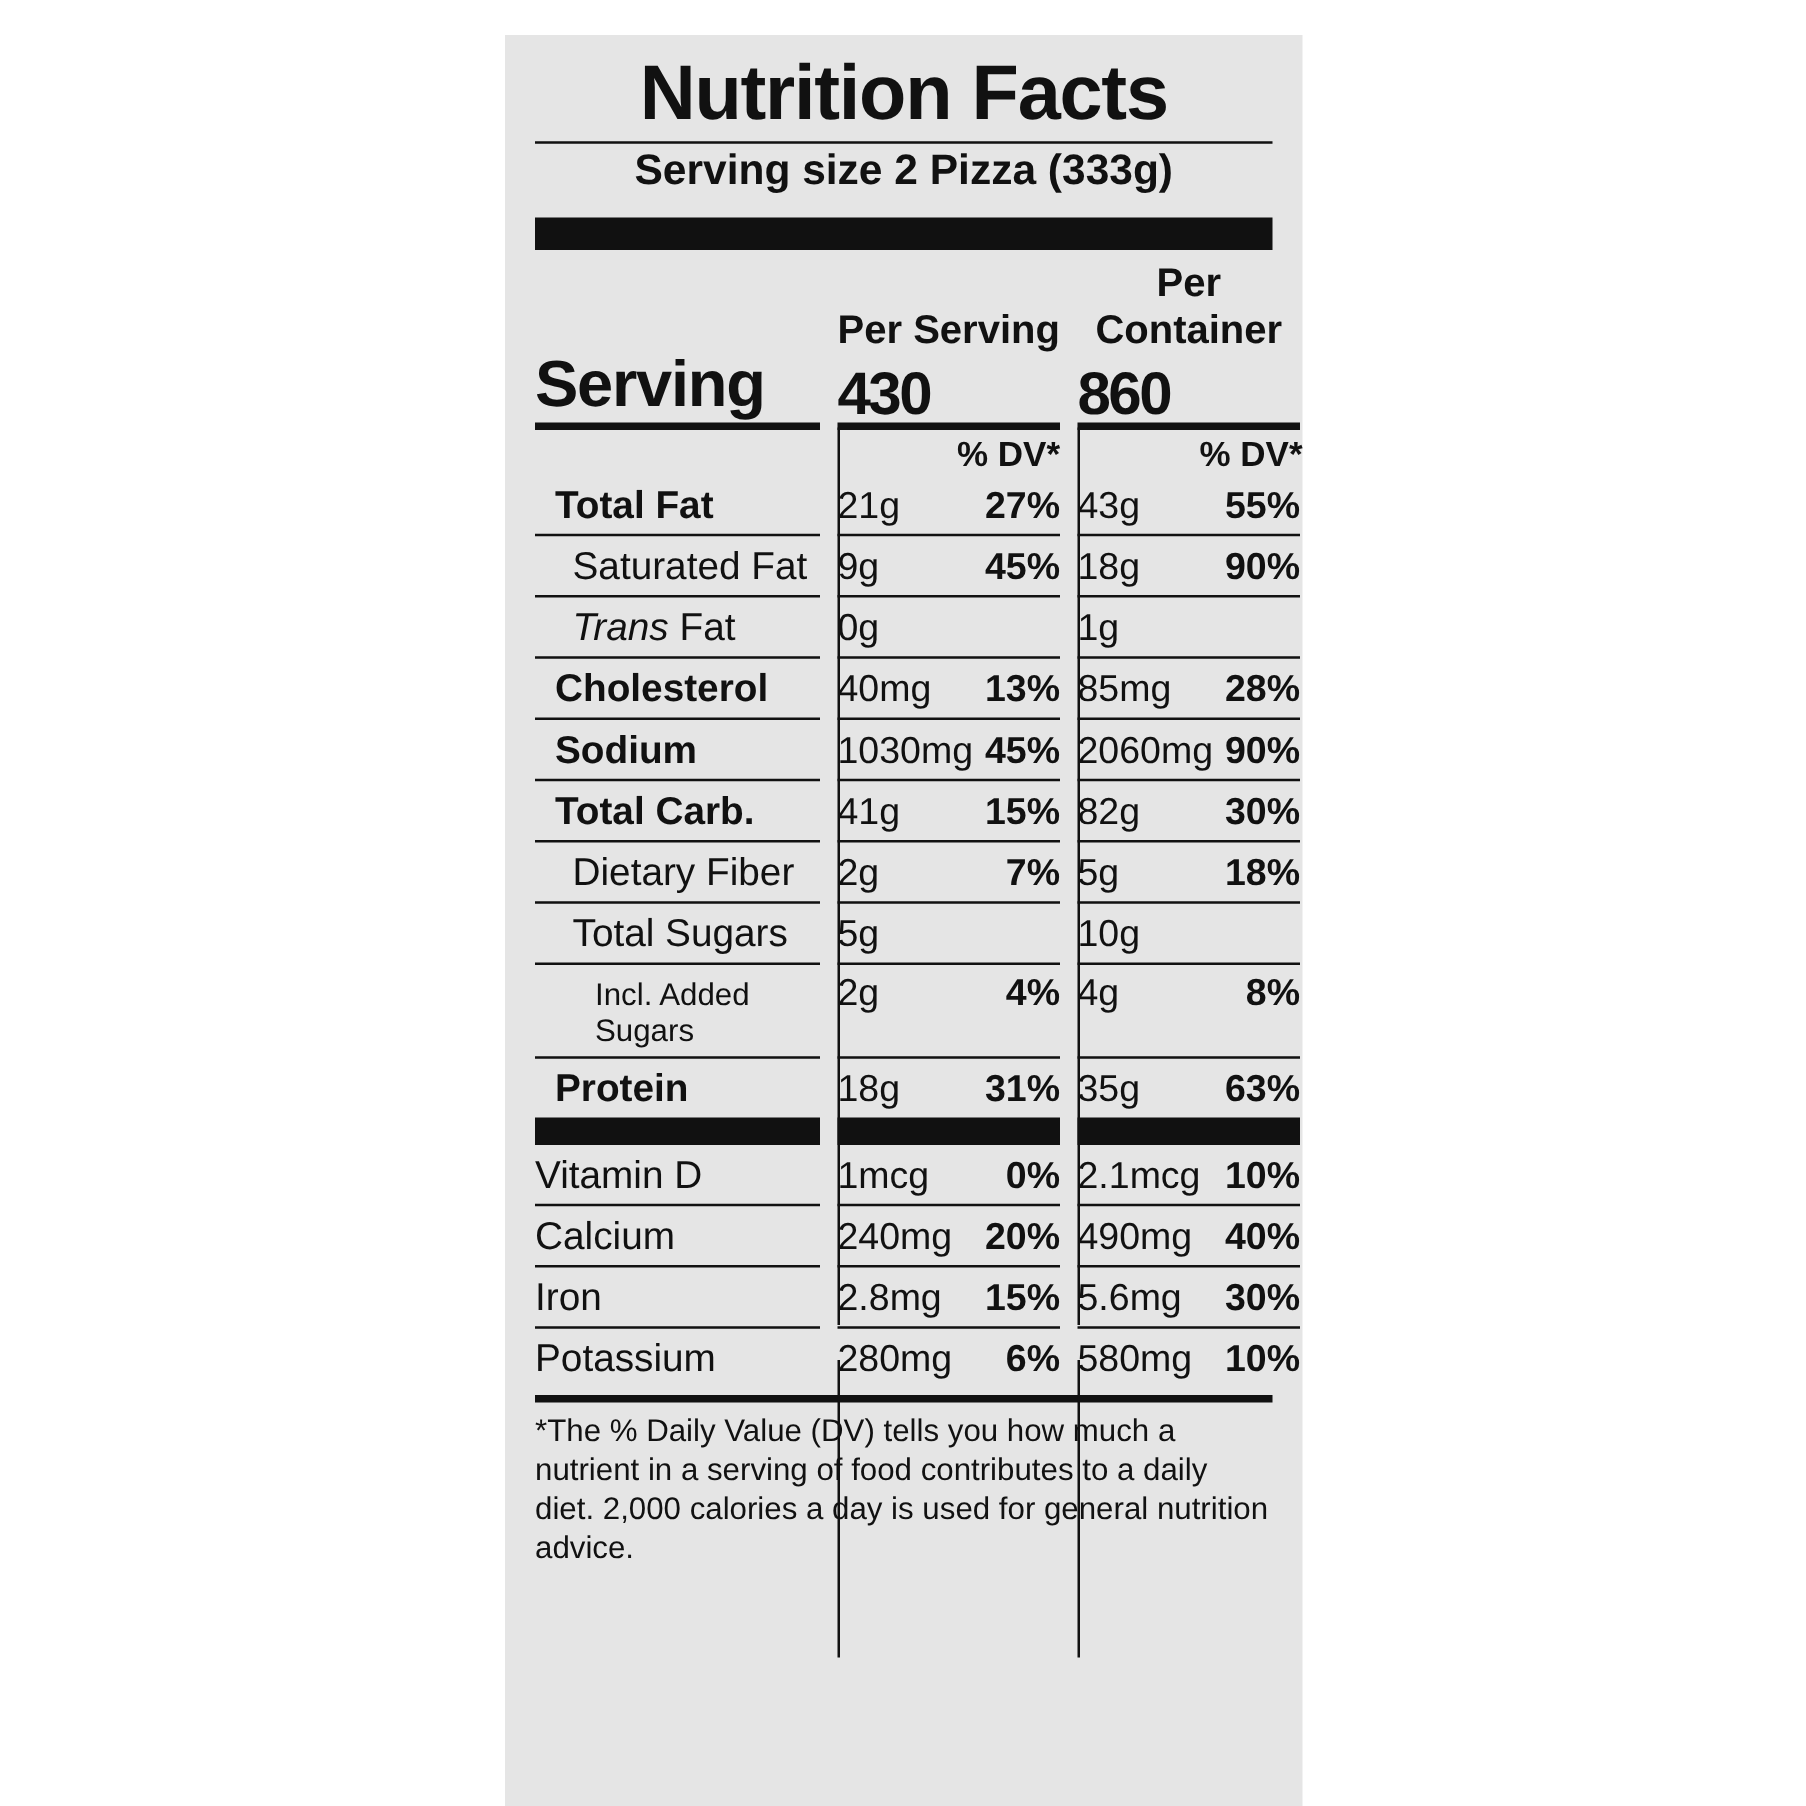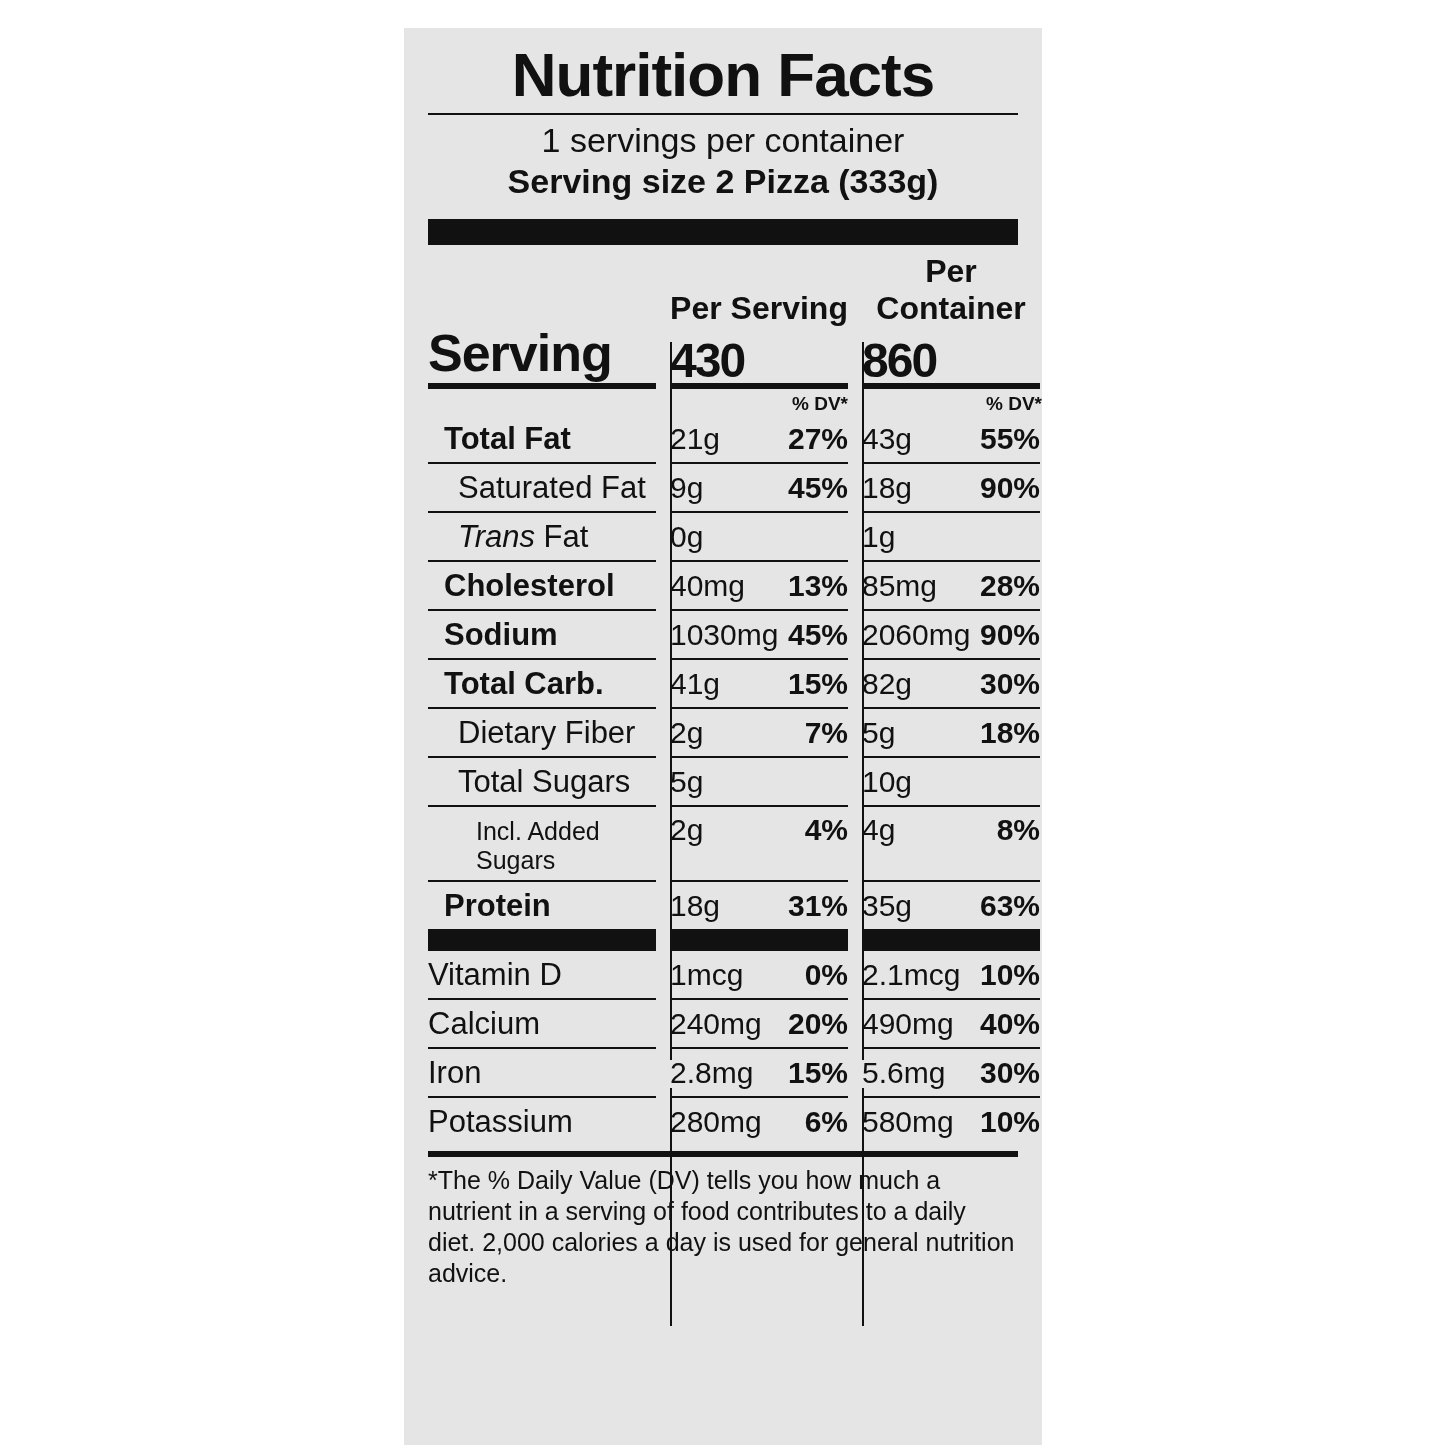--- a/index.html
+++ b/index.html
@@ -135,21 +135,21 @@
     letter-spacing: -2px;
     line-height: 0.95;
   }
 
   .dvstar-row {
     display: flex;
     width: 100%;
     padding-top: 4px;
   }
   .dvstar {
-    font-size: 19px;
+    font-size: 28px;
     font-weight: bold;
     text-align: right;
     padding-right: 2px;
   }
 
   
   .nrow {
     display: flex;
     width: 100%;
     align-items: baseline;
@@ -172,21 +172,20 @@
 </style>
 </head>
 <body>
 
 <div class="panel">
   <div class="label">
 
     <div class="title">Nutrition Facts</div>
     <div class="rule-thin"></div>
 
-    <div class="servings">1 servings per container</div>
     <div class="serving-size">Serving size 2 Pizza (333g)</div>
 
     <div class="rule-thick"></div>
 
     <div class="colheads">
       <div class="c-name"></div>
       <div class="c-gap"></div>
       <div style="width:178px;flex:0 0 178px;">
         <div class="colhead">Per Serving</div>
       </div>

